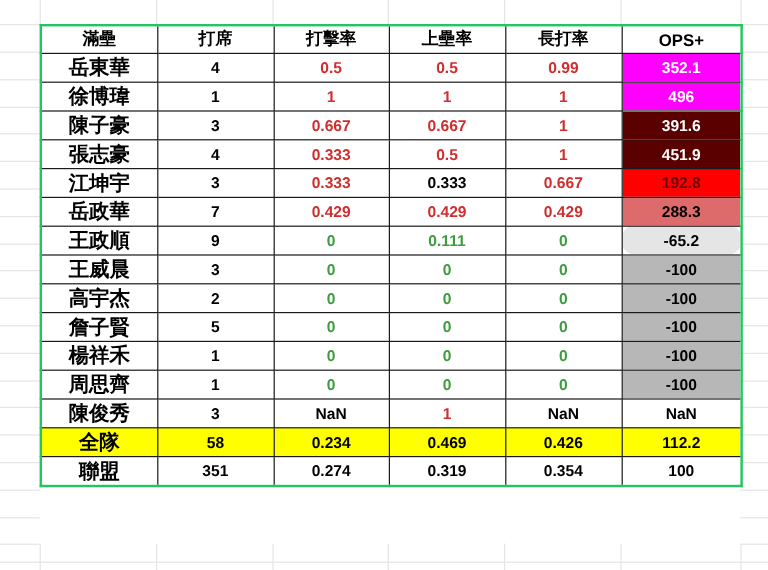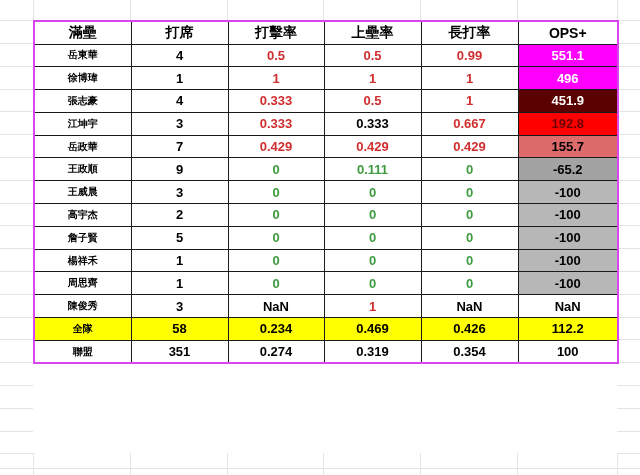--- a/index.html
+++ b/index.html
@@ -8,36 +8,36 @@
     width:640px;height:475px;
     background:#ffffff;
     overflow:hidden;
     font-family:"Liberation Sans", sans-serif;
     font-weight:bold;
   }
   .gridline{position:absolute;background:#e4e4e4;}
   table.stats{
     position:absolute;left:33px;top:20px;
     border-collapse:collapse;table-layout:fixed;
-    border:2px solid #d946ef;
+    border:2px solid #22c55e;
     font-weight:bold;
   }
   table.stats th, table.stats td{
     border:1px solid #1a1a1a;
     text-align:center;vertical-align:middle;
     padding:0;
     font-size:13px;
     color:#000;
     background:#fff;
     overflow:hidden;white-space:nowrap;
   }
   table.stats thead tr{height:23px;}
   table.stats tbody tr{height:22.8px;}
   table.stats th{font-size:14px;}
-  table.stats td.name-cell{font-size:10px;}
+  table.stats td.name-cell{font-size:17px;}
 </style>
 </head>
 <body>
 
 <div class="sheet">
   <div id="grid-margins">
       <div class="gridline" style="left: 0px; top: 20px; width: 33px; height: 1px;"></div>
       <div class="gridline" style="left: 617px; top: 20px; width: 23px; height: 1px;"></div>
       <div class="gridline" style="left: 0px; top: 43px; width: 33px; height: 1px;"></div>
       <div class="gridline" style="left: 617px; top: 43px; width: 23px; height: 1px;"></div>
@@ -112,29 +112,37 @@
           <th>OPS+</th>
         </tr>
     </thead>
     <tbody id="tbody">
         <tr>
           <td class="name-cell">岳東華</td>
           <td>4</td>
           <td style="color: rgb(208, 46, 46);">0.5</td>
           <td style="color: rgb(208, 46, 46);">0.5</td>
           <td style="color: rgb(208, 46, 46);">0.99</td>
-          <td style="color: rgb(255, 255, 255); background: rgb(255, 0, 255);">551.1</td>
+          <td style="color: rgb(255, 255, 255); background: rgb(255, 0, 255);">352.1</td>
         </tr>
         <tr>
           <td class="name-cell">徐博瑋</td>
           <td>1</td>
           <td style="color: rgb(208, 46, 46);">1</td>
           <td style="color: rgb(208, 46, 46);">1</td>
           <td style="color: rgb(208, 46, 46);">1</td>
           <td style="color: rgb(255, 255, 255); background: rgb(255, 0, 255);">496</td>
+        </tr>
+        <tr>
+          <td class="name-cell">陳子豪</td>
+          <td>3</td>
+          <td style="color: rgb(208, 46, 46);">0.667</td>
+          <td style="color: rgb(208, 46, 46);">0.667</td>
+          <td style="color: rgb(208, 46, 46);">1</td>
+          <td style="color: rgb(255, 255, 255); background: rgb(91, 0, 0);">391.6</td>
         </tr>
         <tr>
           <td class="name-cell">張志豪</td>
           <td>4</td>
           <td style="color: rgb(208, 46, 46);">0.333</td>
           <td style="color: rgb(208, 46, 46);">0.5</td>
           <td style="color: rgb(208, 46, 46);">1</td>
           <td style="color: rgb(255, 255, 255); background: rgb(91, 0, 0);">451.9</td>
         </tr>
         <tr>
@@ -144,29 +152,29 @@
           <td>0.333</td>
           <td style="color: rgb(208, 46, 46);">0.667</td>
           <td style="color: rgb(110, 0, 0); background: rgb(255, 0, 0);">192.8</td>
         </tr>
         <tr>
           <td class="name-cell">岳政華</td>
           <td>7</td>
           <td style="color: rgb(208, 46, 46);">0.429</td>
           <td style="color: rgb(208, 46, 46);">0.429</td>
           <td style="color: rgb(208, 46, 46);">0.429</td>
-          <td style="background: rgb(221, 107, 107);">155.7</td>
+          <td style="background: rgb(221, 107, 107);">288.3</td>
         </tr>
         <tr>
           <td class="name-cell">王政順</td>
           <td>9</td>
           <td style="color: rgb(62, 155, 64);">0</td>
           <td style="color: rgb(62, 155, 64);">0.111</td>
           <td style="color: rgb(62, 155, 64);">0</td>
-          <td style="background: #a3a3a3;">-65.2</td>
+          <td style="background: #e5e5e5; border-radius: 11px;">-65.2</td>
         </tr>
         <tr>
           <td class="name-cell">王威晨</td>
           <td>3</td>
           <td style="color: rgb(62, 155, 64);">0</td>
           <td style="color: rgb(62, 155, 64);">0</td>
           <td style="color: rgb(62, 155, 64);">0</td>
           <td style="background: rgb(183, 183, 183);">-100</td>
         </tr>
         <tr>

